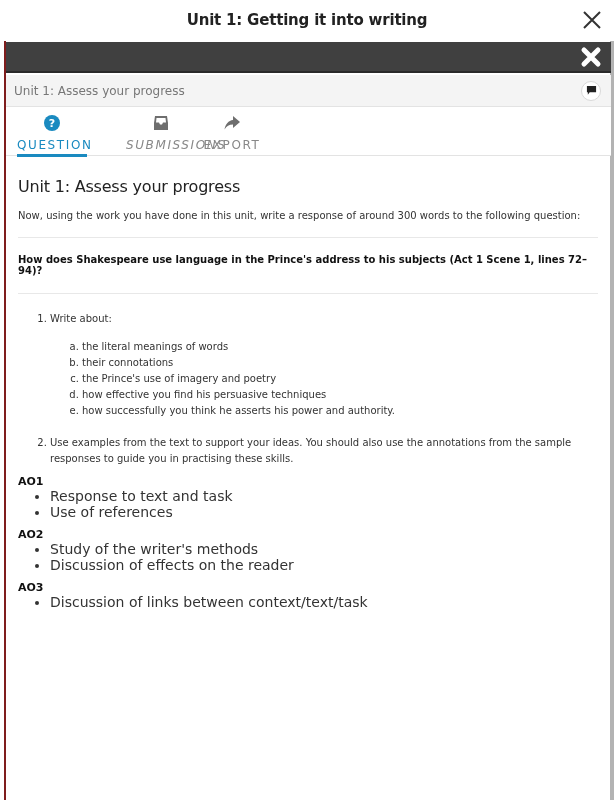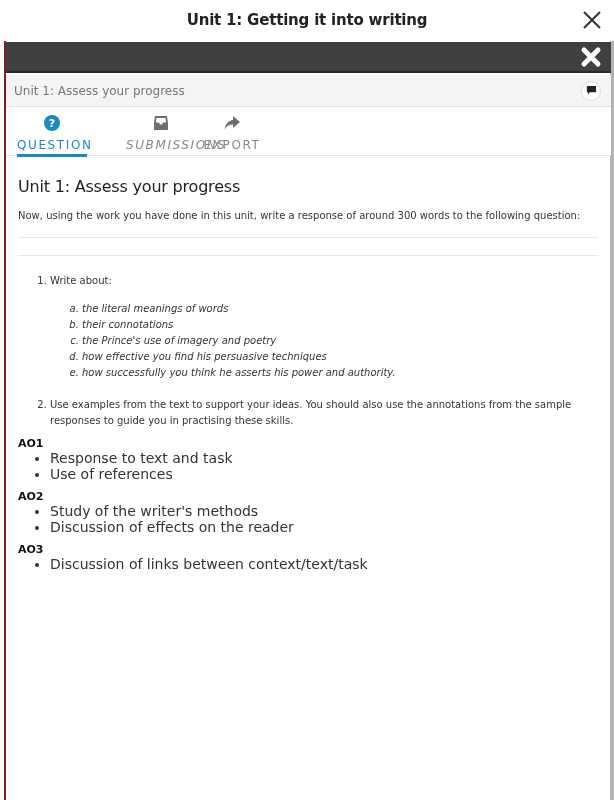--- a/index.html
+++ b/index.html
@@ -30,21 +30,21 @@
   .content { position: absolute; left: 12px; top: 136px; width: 580px; font-family: "DejaVu Sans", sans-serif; color: #333; }
   .content h1 { font-size: 16px; font-weight: normal; color: #222; letter-spacing: -0.2px; }
   .content .intro { margin-top: 14px; font-size: 10px; color: #333; }
   .content hr { border: none; border-top: 1px solid #e8e8e8; margin: 16px 0 0 0; }
   .content .question { margin-top: 16px; font-size: 10px; font-weight: bold; color: #111; }
   .content hr.second { margin-top: 17px; }
 
   ol.main { margin-top: 17px; padding-left: 32px; font-size: 10px; color: #333; }
   ol.main > li { line-height: 16px; padding-left: 0; }
   ol.main > li + li { margin-top: 16px; }
-  ol.sub { list-style-type: lower-alpha; padding-left: 32px; margin-top: 12px; font-style: italic; }
+  ol.sub { list-style-type: lower-alpha; padding-left: 32px; margin-top: 12px; }
   ol.sub li { line-height: 16px; }
 
   .assessed { margin-top: 16px; font-size: 10px; color: #333; }
   .ao-head { margin-top: 8px; font-size: 11px; font-weight: bold; color: #111; }
   ul.ao-list { list-style: disc; padding-left: 32px; font-size: 14px; color: #333; }
   ul.ao-list li { line-height: 16px; }
 </style>
 </head>
 <body>
 
@@ -106,20 +106,21 @@
           </svg>
       </span>
       <span class="label">EXPORT</span>
     </div>
   </div>
 
   <div class="content">
     <h1>Unit 1: Assess your progress</h1>
     <p class="intro">Now, using the work you have done in this unit, write a response of around 300 words to the following question:</p>
     <hr>
+    <p class="question">How does Shakespeare use language in the Prince's address to his subjects (Act 1 Scene 1, lines 72–94)?</p>
     <hr class="second">
 
     <ol class="main">
       <li>
         <span>Write about:</span>
         <ol class="sub">
           <li>the literal meanings of words</li>
           <li>their connotations</li>
           <li>the Prince's use of imagery and poetry</li>
           <li>how effective you find his persuasive techniques</li>

